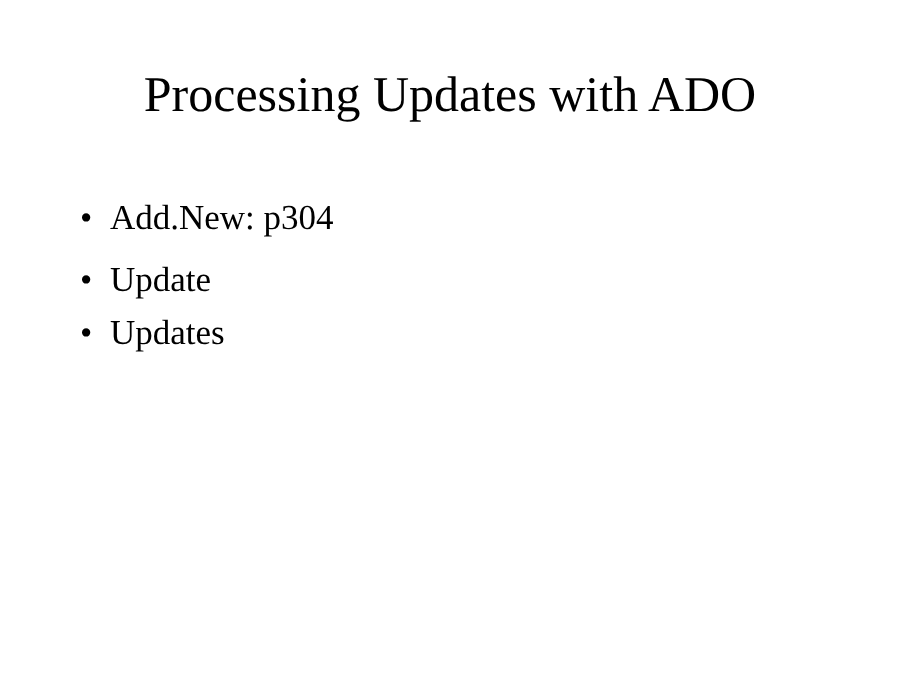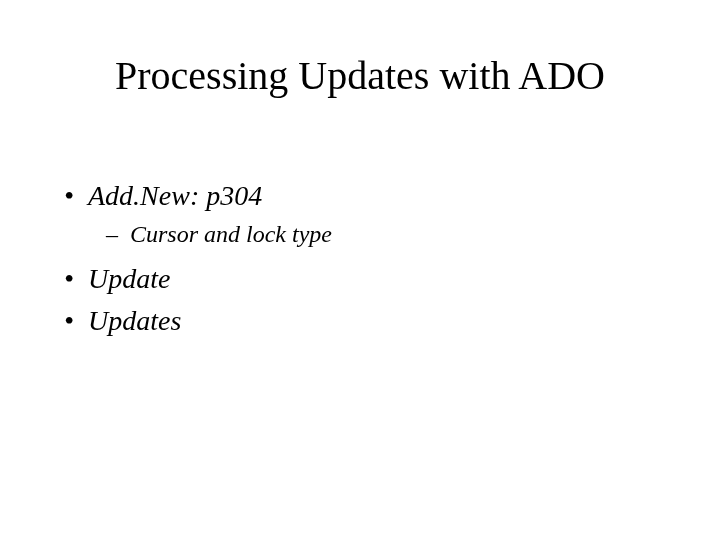--- a/index.html
+++ b/index.html
@@ -22,24 +22,23 @@
     top: 52px;
     left: 0;
     width: 720px;
     text-align: center;
     font-size: 40px;
     font-weight: normal;
     letter-spacing: 0px;
   }
   .body {
     position: absolute;
-    top: 177px;
+    top: 156px;
     left: 60px;
     width: 600px;
-    font-style: italic;
   }
   .l1 {
     font-size: 28px;
     line-height: 1.35;
     margin: 0 0 4px 0;
     padding-left: 28px;
     position: relative;
   }
   .l1::before {
     content: "•";
@@ -66,18 +65,17 @@
     height: 8px;
   }
 </style>
 </head>
 <body>
 
 <div class="slide">
   <div class="title">Processing Updates with ADO</div>
   <div class="body">
     <div class="l1">Add.New: p304</div>
-    <div class="l2">Cursor and lock type</div>
     <div class="gap"></div>
     <div class="l1">Update</div>
     <div class="l1">Updates</div>
   </div>
 </div>
 
 </body></html>

